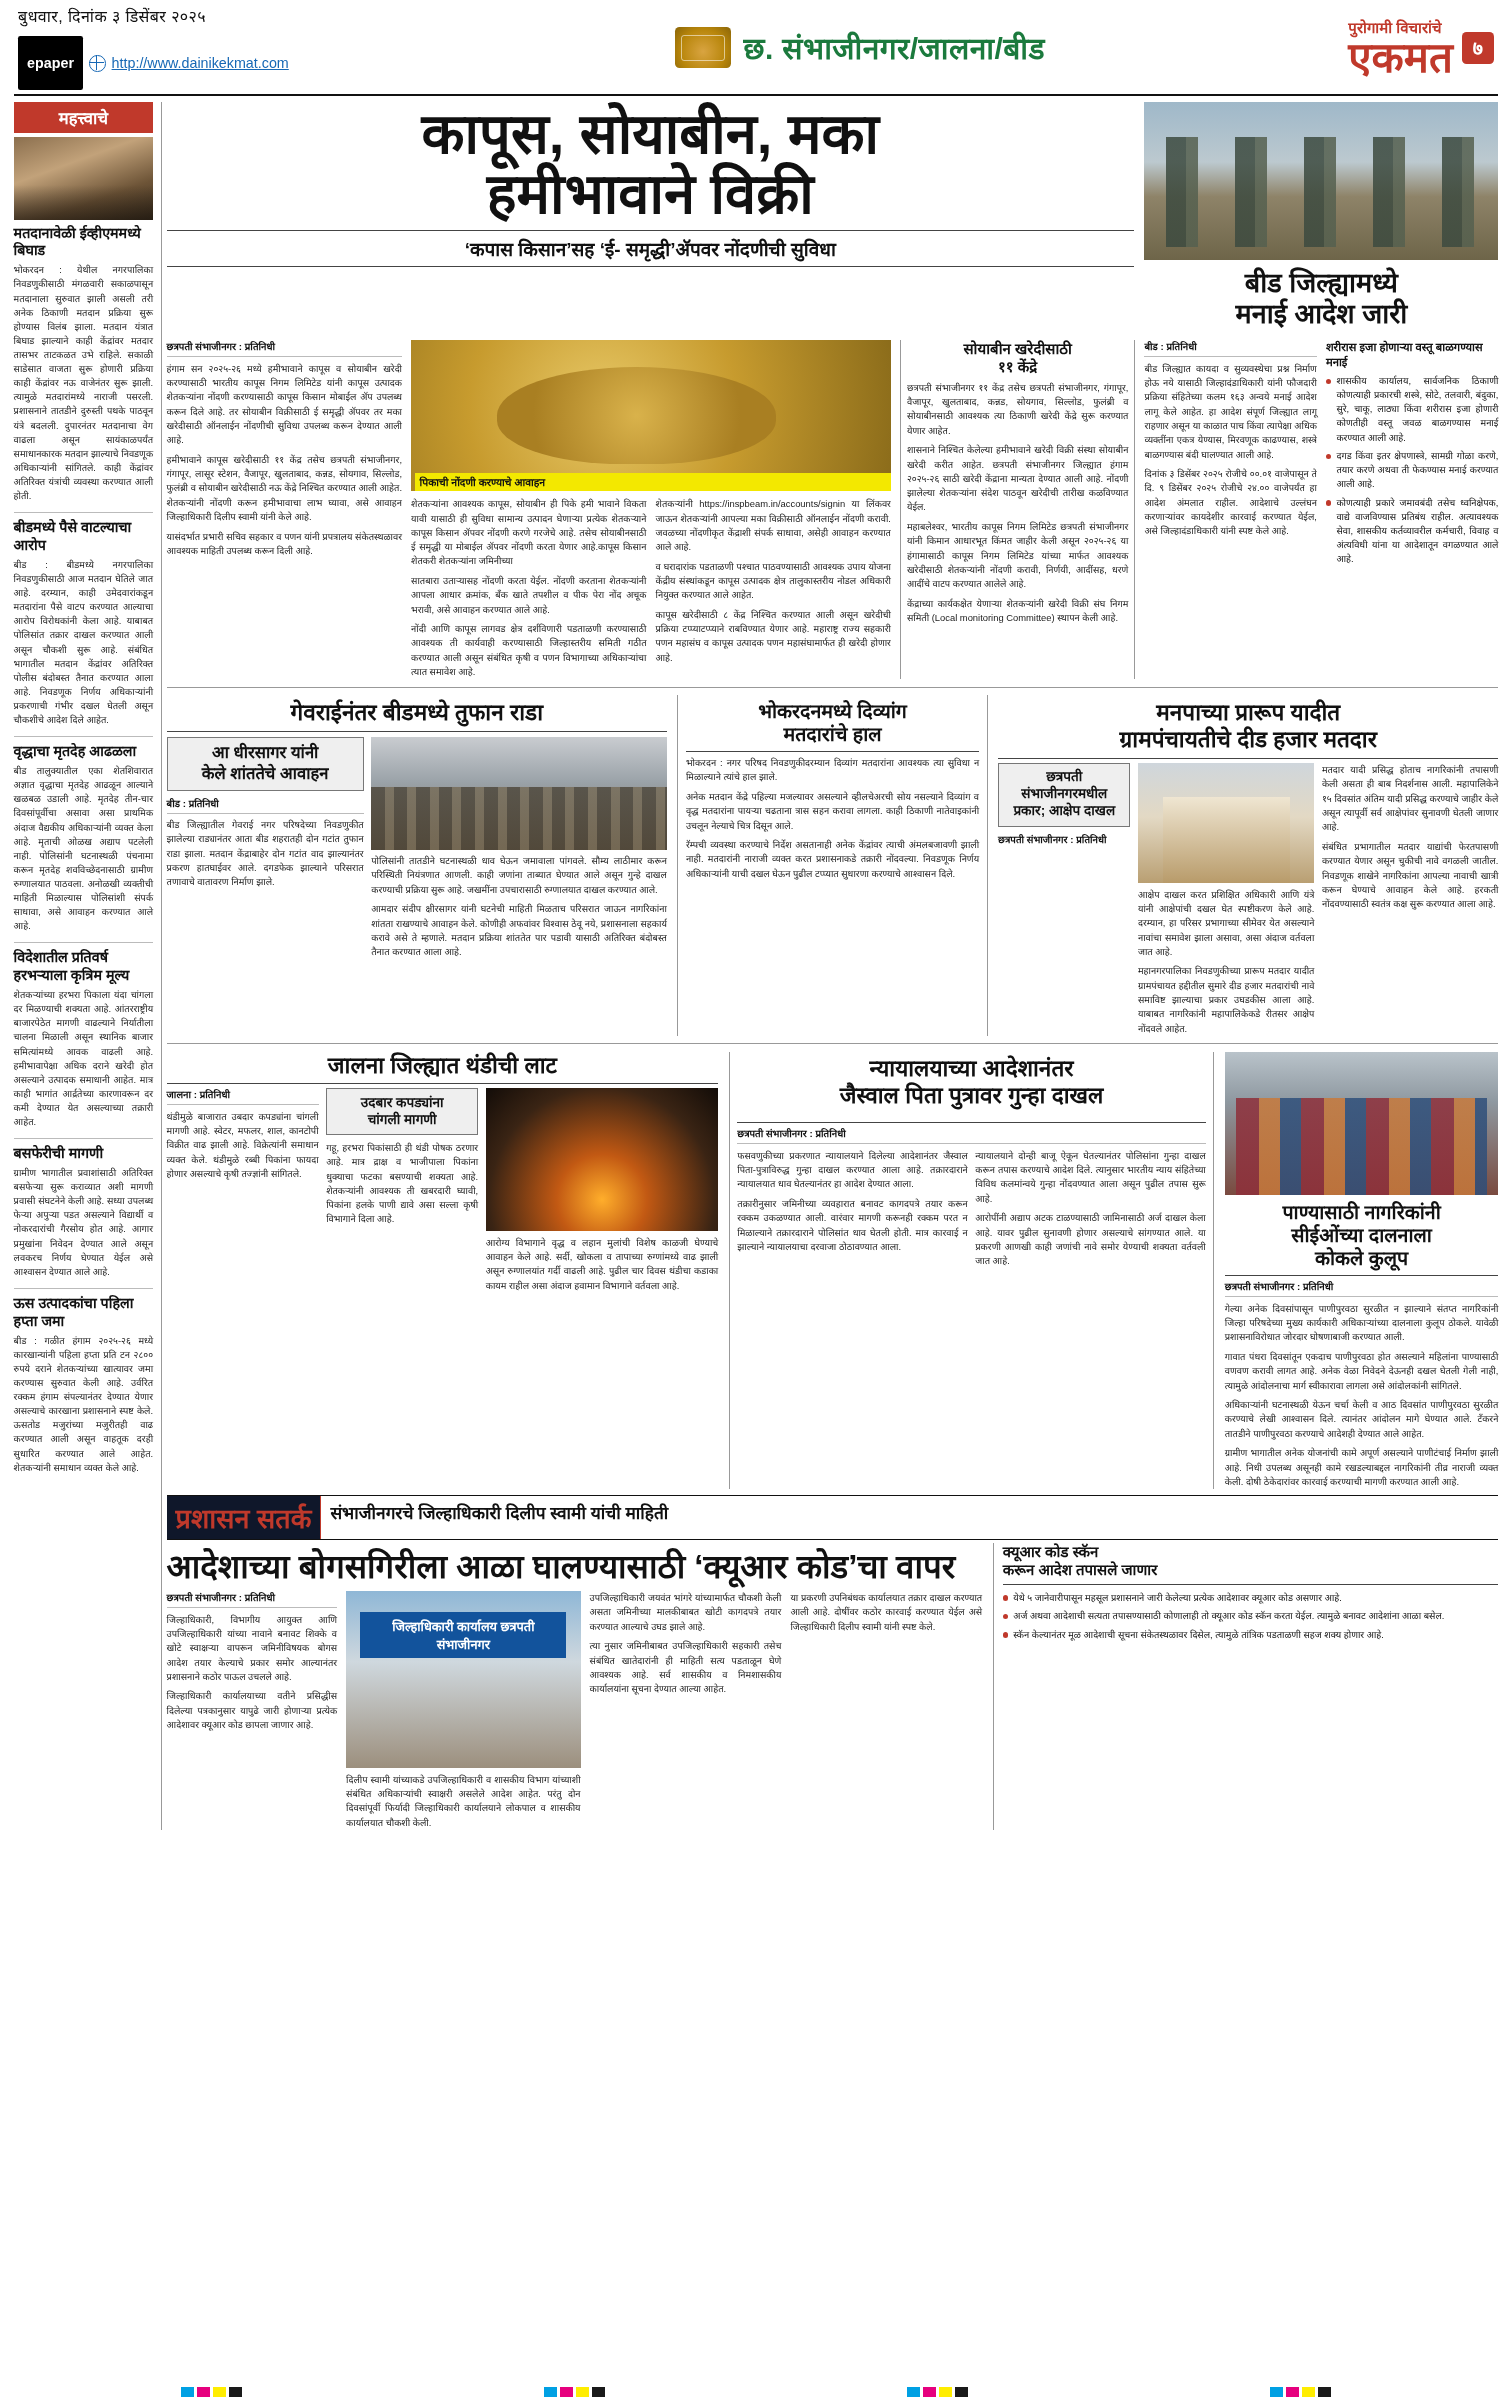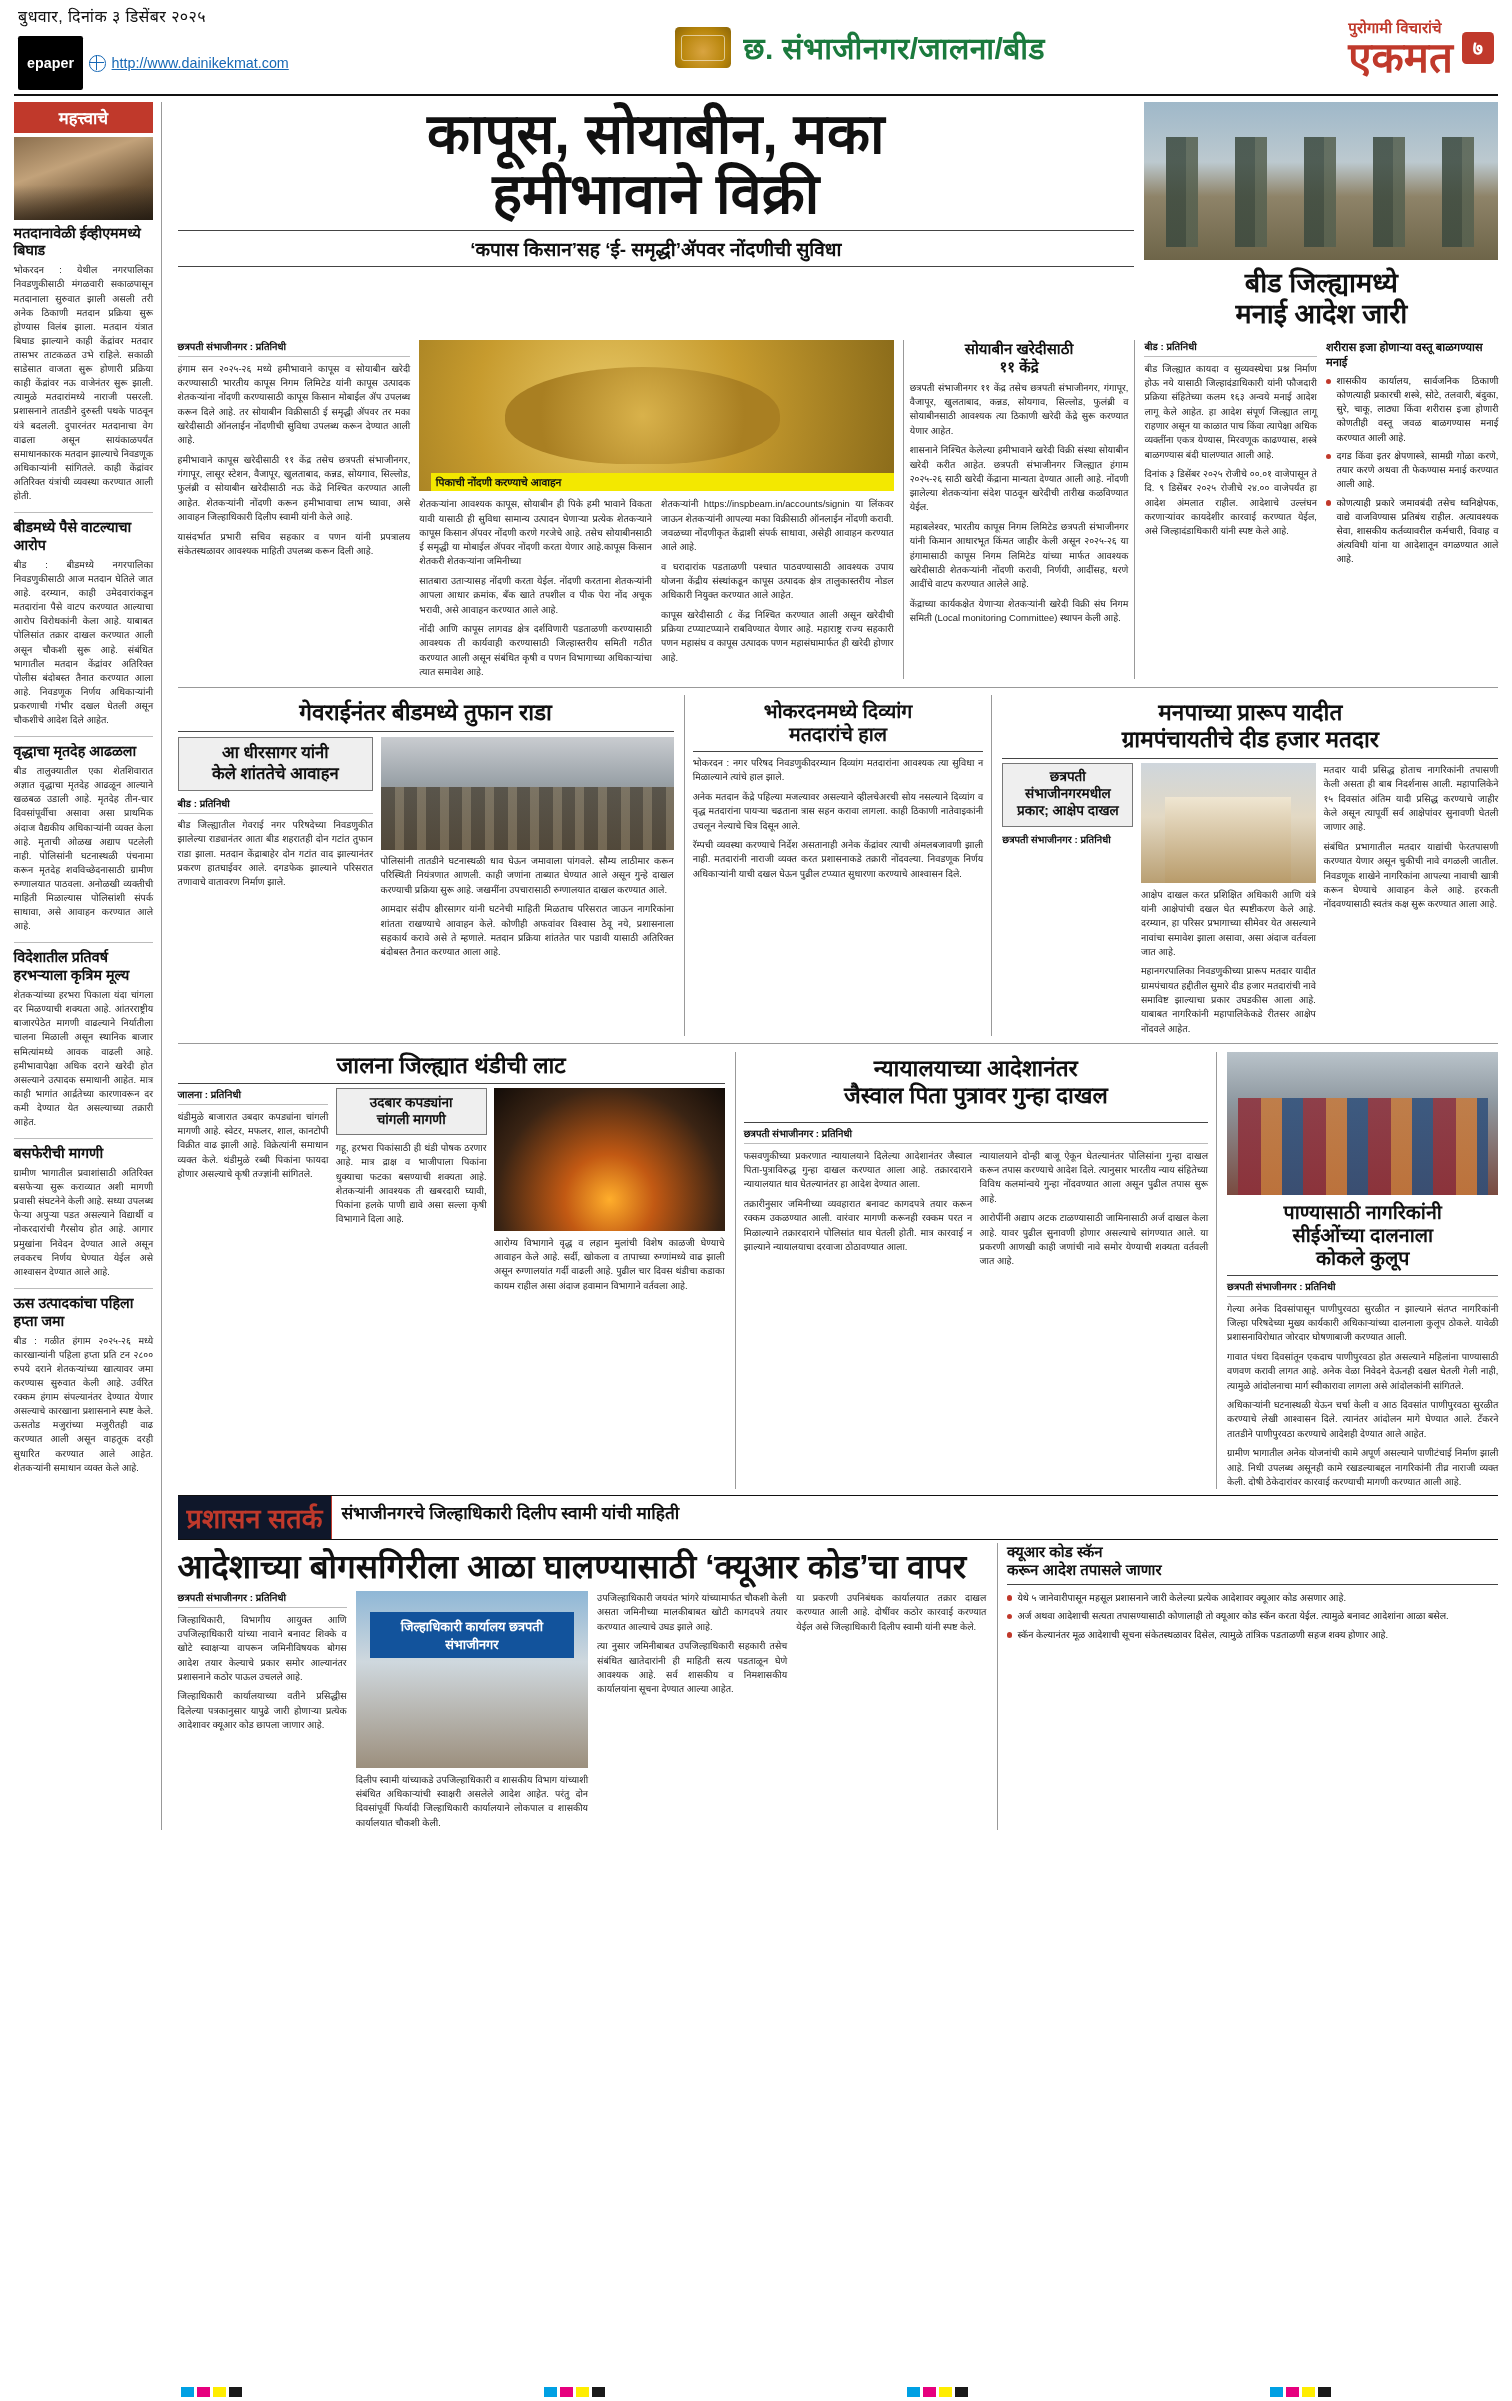--- a/index.html
+++ b/index.html
@@ -73,21 +73,21 @@
   .mh-pageno {
     width: 32px; height:32px; background:#c0392b; color:#fff;
     border-radius: 4.5px; display:flex; align-items:center; justify-content:center;
     font-size: 19.6px; font-weight:bold;
   }
 
   
   .body-grid {
     display: grid;
     grid-template-columns: 148px 1fr;
-    gap: 16px;
+    gap: 5px;
     margin-top: 6px;
   }
 
   
   .rail { border-right: 0.8px solid #999; padding-right: 7.5px; }
   .rail-head {
     background: #c0392b; color:#fff; text-align:center;
     font-size: 16.6px; font-weight:bold; padding: 3.8px 0; margin-bottom: 4.5px;
   }
   .rail-photo {
@@ -129,21 +129,21 @@
   .col { }
   .ptext {
     font-size: 9.4px; line-height: 1.52; text-align: justify; color:#1a1a1a;
   }
   .ptext + .ptext { margin-top: 5.3px; }
 
   .photo {
     width:100%; position:relative; overflow:hidden; background:#777;
   }
   .photo .cap {
-    position:absolute; left:12px; right:0; bottom:0;
+    position:absolute; left:4px; right:0; bottom:0;
     background: #f3e800; color:#111; font-size: 10.5px; font-weight:bold;
     padding: 2.3px 4.5px;
   }
   .ph-police {
     height: 158px;
     background:
       linear-gradient(180deg,#9fb8c9 0%, #bcc9cf 38%, #8e8368 60%, #6e6549 100%);
   }
   .ph-police:before{
     content:""; position:absolute; left:6%; top:22%; width:88%; height:70%;

